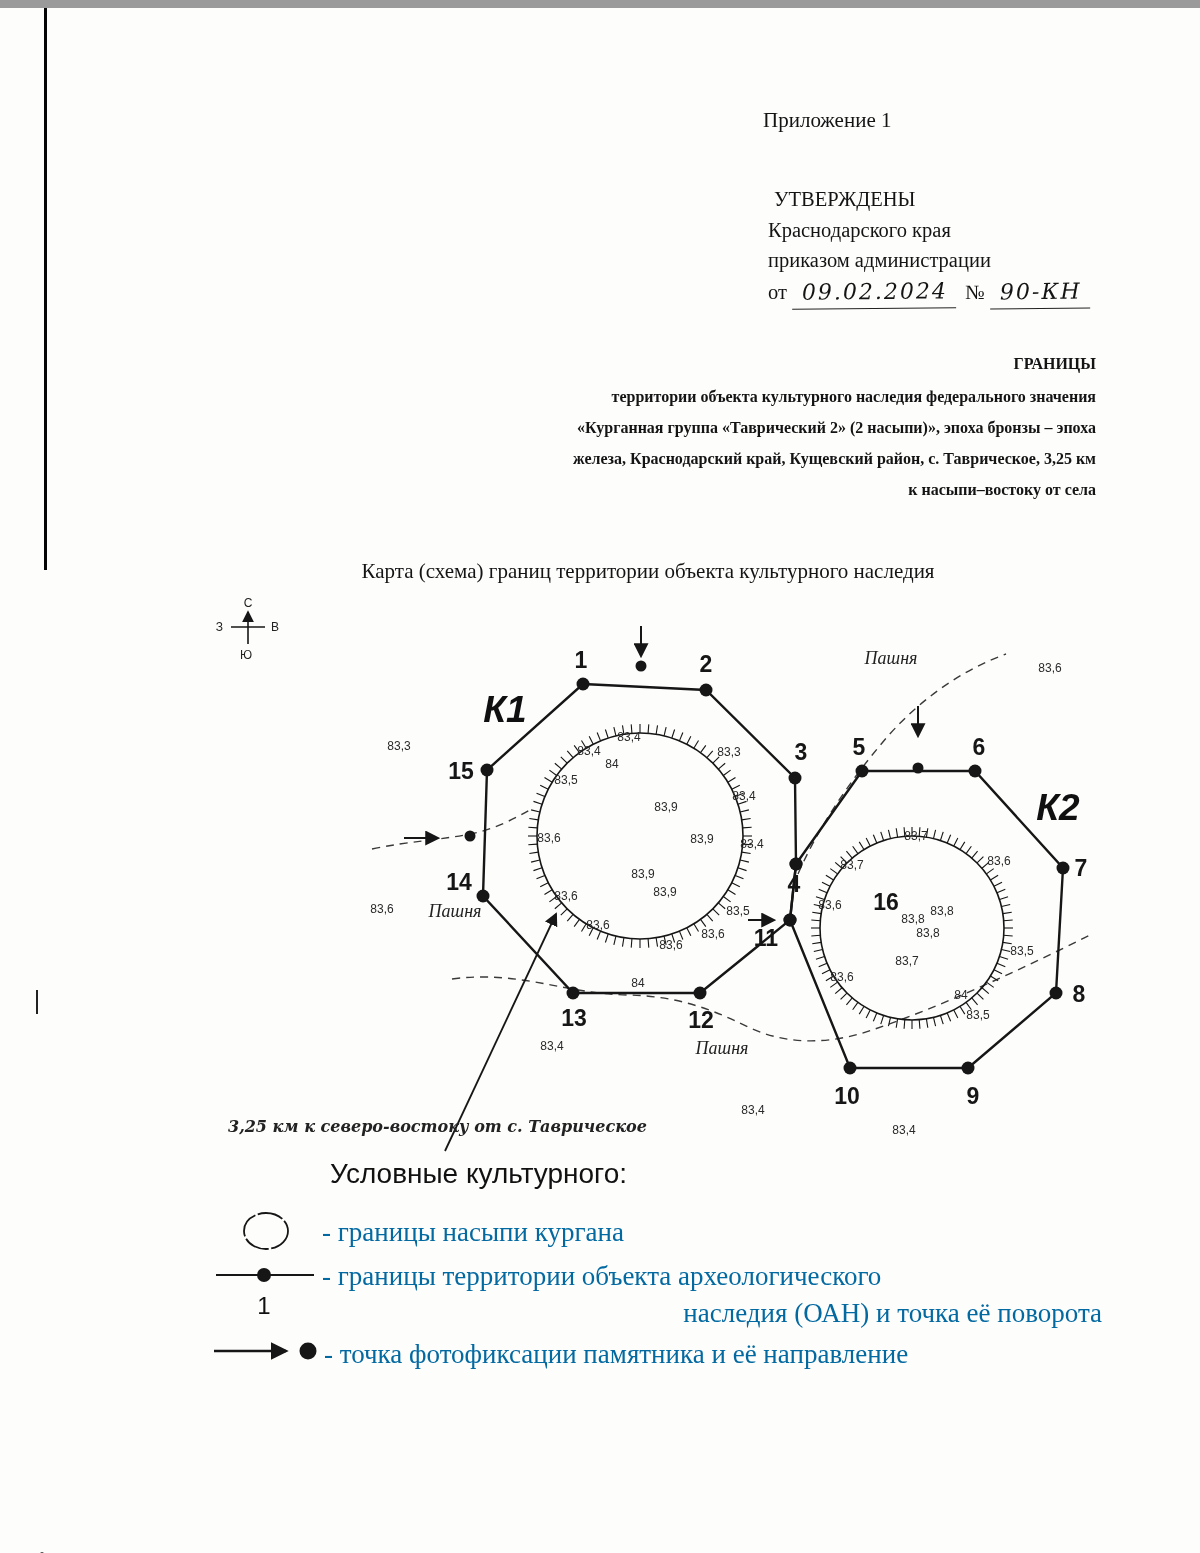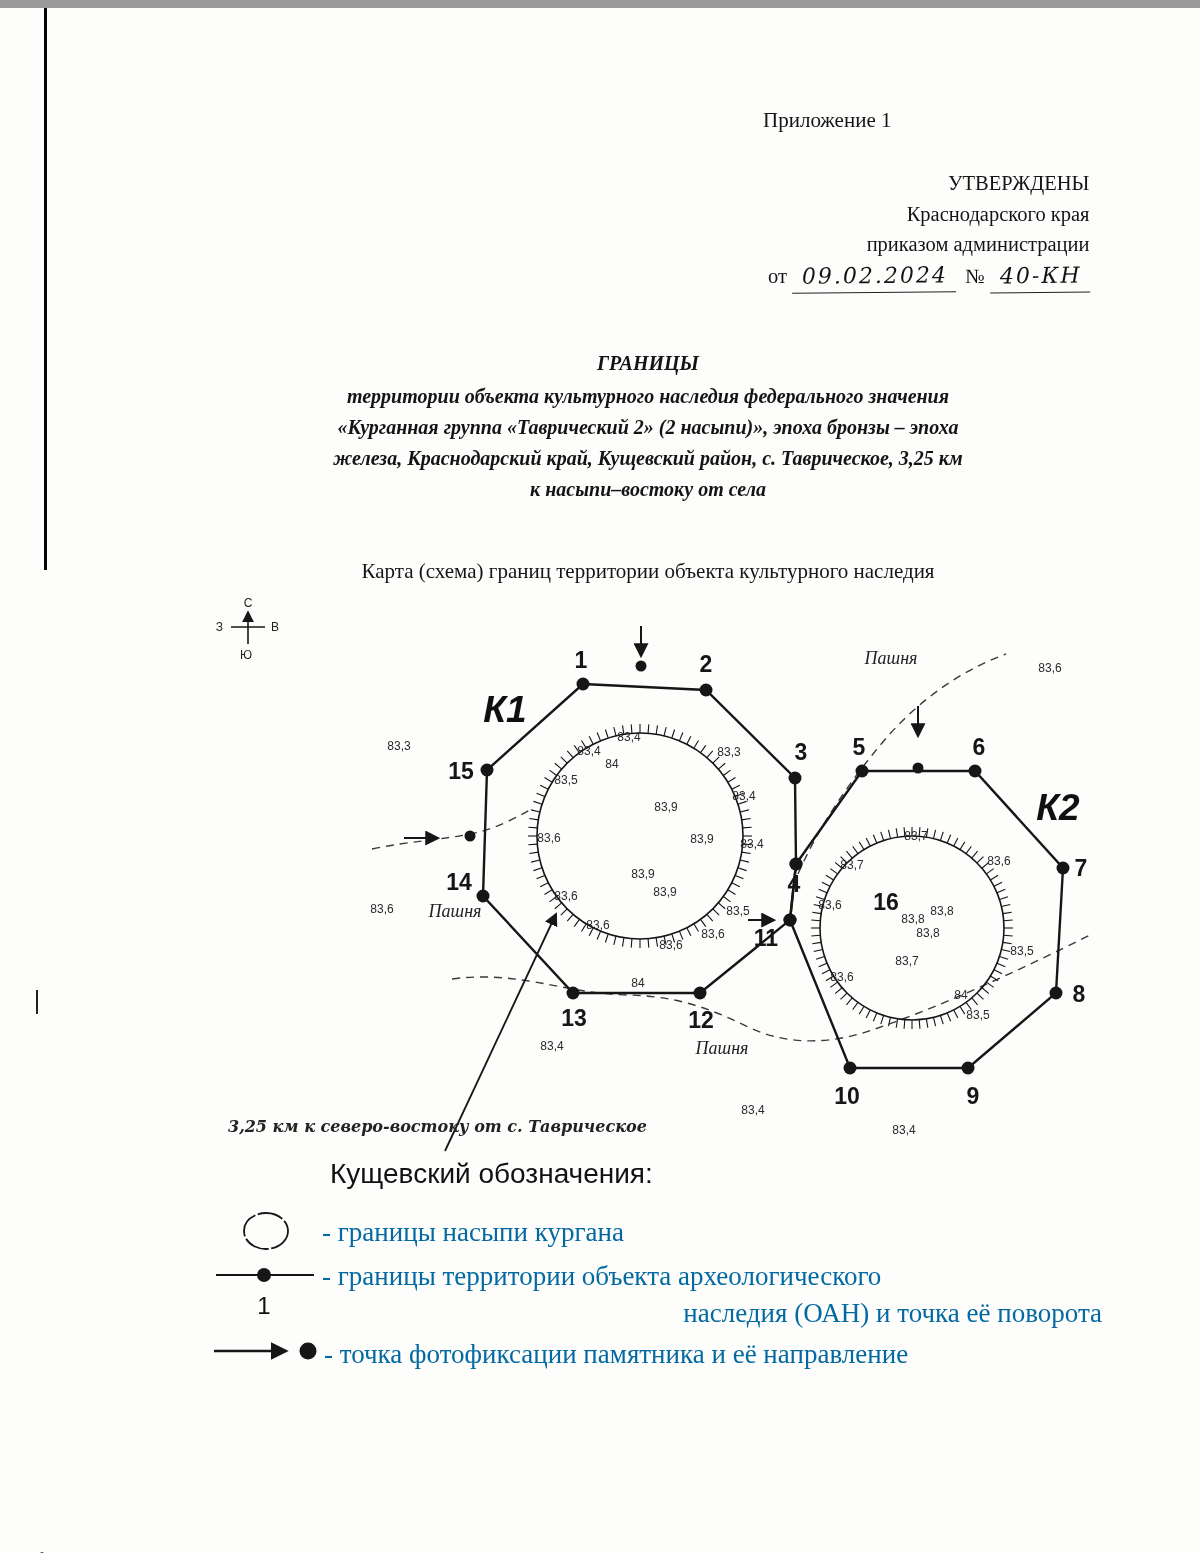--- a/index.html
+++ b/index.html
@@ -11,32 +11,32 @@
   }
   .abs { position:absolute; }
 
   
   .scan-line-1 { position:absolute; left:44px; top:0; width:3px; height:562px; background:#050505; }
   .scan-line-2 { position:absolute; left:36px; top:982px; width:2px; height:24px; background:#222; }
   .scan-dot    { position:absolute; left:40px; top:1544px; width:4px; height:4px; background:#444; border-radius:50%; }
 
   .appendix { left:763px; top:100px; font-size:21px; }
 
-  .approval { left:768px; top:160px; font-size:20.5px; line-height:30.5px;text-align:right; }
+  .approval { left:768px; top:176px; font-size:20.5px; line-height:30.5px; }
   .approval .first { padding-left:6px; }
   .order-line { white-space:nowrap; margin-top:1px; }
   .handwritten {
     font-family:"DejaVu Serif", serif; font-style:italic; font-size:22px;
     letter-spacing:2px; padding:0 8px 0 10px; border-bottom:1.6px solid #222;
     display:inline-block; transform:rotate(-0.6deg);
   }
   .order-line .nsign { margin-left:4px; }
 
-  .doc-title { left:200px; top:340px; width:896px; text-align:center;
-               font-weight:bold; font-size:20px; line-height:31px;font-style:italic; }
+  .doc-title { left:200px; top:340px; width:896px; text-align:right;
+               font-weight:bold; font-size:16px; line-height:31px; }
   .doc-title .t-head { margin-bottom:2px; }
 
   .map-caption { left:200px; top:551px; width:896px; text-align:center; font-size:21px; }
 
   .map-svg { position:absolute; left:0; top:580px; }
 
   
   .vnum  { font-family:"Liberation Sans", sans-serif; font-size:23px; font-weight:700; fill:#161616; }
   .elev  { font-family:"Liberation Sans", sans-serif; font-size:12px; fill:#2a2a2a; }
   .field { font-family:"Liberation Serif", serif; font-style:italic; font-size:18px; fill:#222; }
@@ -66,21 +66,21 @@
   <div class="abs appendix">Приложение 1</div>
 
   <div class="abs approval">
     <div class="first">УТВЕРЖДЕНЫ</div>
     <div>Краснодарского края</div>
     <div>приказом администрации</div>
     <div class="order-line">
       <span>от</span>
       <span class="handwritten">09.02.2024</span>
       <span class="nsign">№</span>
-      <span class="handwritten">40-КН</span>
+      <span class="handwritten">90-КН</span>
     </div>
   </div>
 
   <div class="abs doc-title">
     <div class="t-head">ГРАНИЦЫ</div>
     <div>территории объекта культурного наследия федерального значения</div>
     <div>«Курганная группа «Таврический 2» (2 насыпи)», эпоха бронзы – эпоха</div>
     <div>железа, Краснодарский край, Кущевский район, с. Таврическое, 3,25 км</div>
     <div>к насыпи–востоку от села</div>
   </div>
@@ -356,21 +356,21 @@
     <g>
         <line x1="248" y1="636" x2="248" y2="604" stroke="#161616" stroke-width="1.6" marker-end="url(#arrowhead)"></line>
         <line x1="231" y1="619" x2="265" y2="619" stroke="#161616" stroke-width="1.6"></line>
         <text x="248" y="599" text-anchor="middle" class="compassL">С</text>
         <text x="246" y="651" text-anchor="middle" class="compassL">Ю</text>
         <text x="223" y="623" text-anchor="end" class="compassL">З</text>
         <text x="271" y="623" text-anchor="start" class="compassL">В</text>
       </g>
   </svg>
 
-  <div class="abs legend-title">Кущевский обозначения:</div>
+  <div class="abs legend-title">Условные культурного:</div>
 
   <div class="legend-row row1">
     <svg class="li-icon" width="70" height="48">
       <ellipse cx="30" cy="25" rx="22" ry="18" fill="none" stroke="#161616" stroke-width="1.8" stroke-dasharray="26 2.5"></ellipse>
     </svg>
     <div class="legend-text">- границы насыпи кургана</div>
   </div>
 
   <div class="legend-row row2">
     <svg class="li-icon" width="104" height="62">

